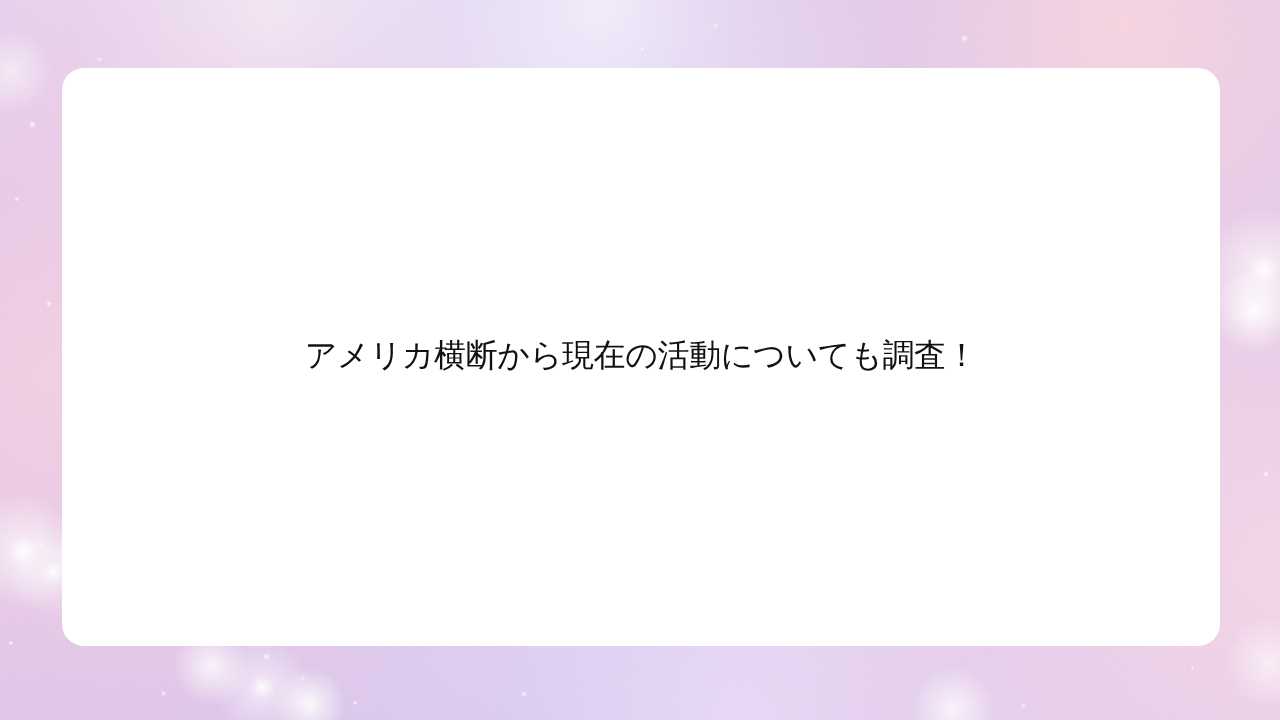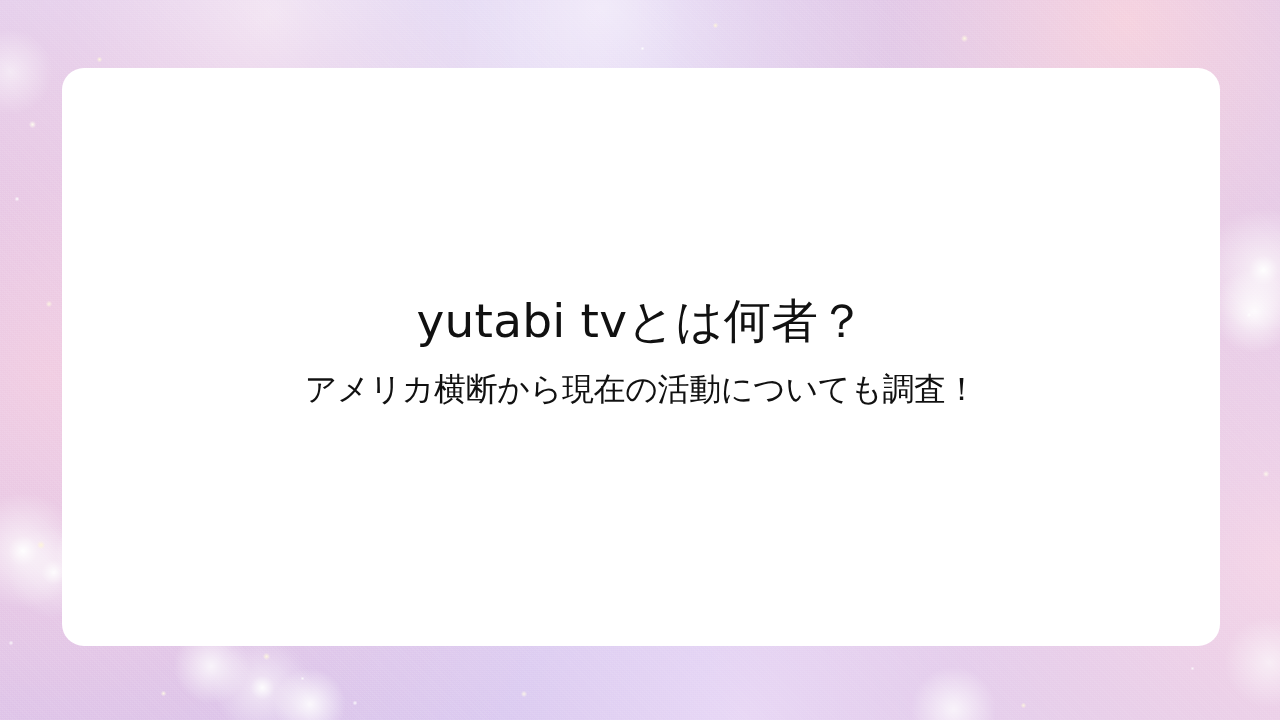--- a/index.html
+++ b/index.html
@@ -164,18 +164,17 @@
 <div id="thumbnail-canvas">
 
   <div class="bg-layer bg-base"></div>
   <div class="bg-layer bg-blooms"></div>
   <div class="bg-layer bg-glows"></div>
   <div class="bg-layer bg-speckles"></div>
   <div class="bg-layer bg-grain"></div>
 
   <div id="content-card">
     <div id="title-block">
-      <span class="title-line line-1">yutabi tvとは何者？</span>
       <span class="title-line line-2">アメリカ横断から現在の活動についても調査！</span>
     </div>
   </div>
 
 </div>
 
 </body></html>

